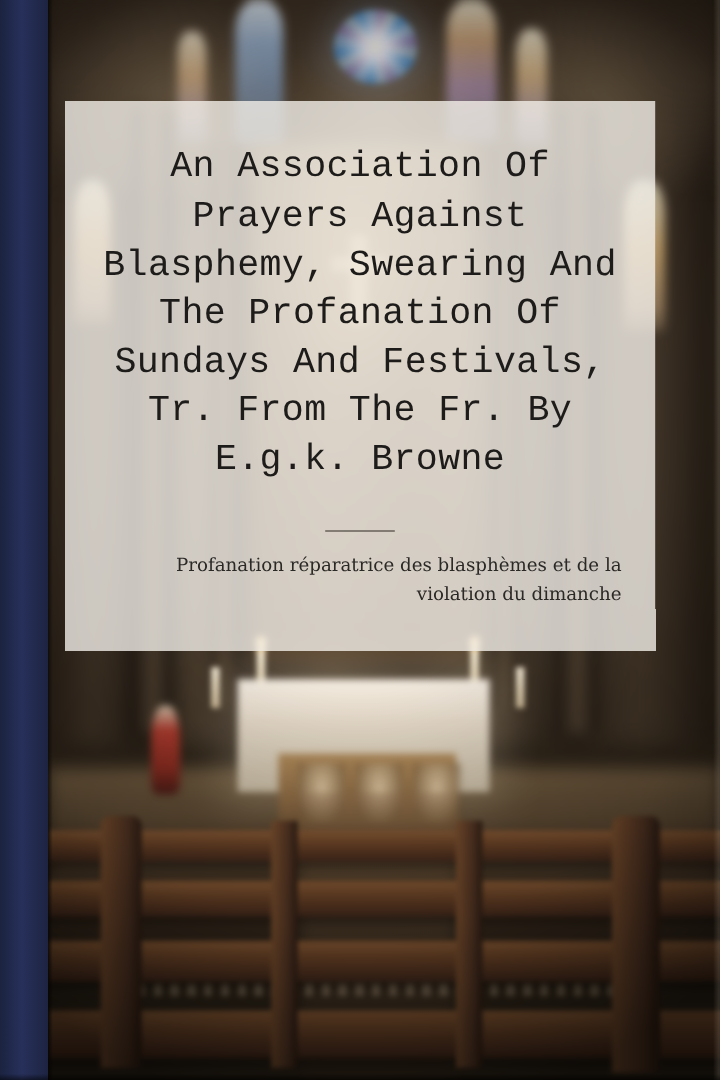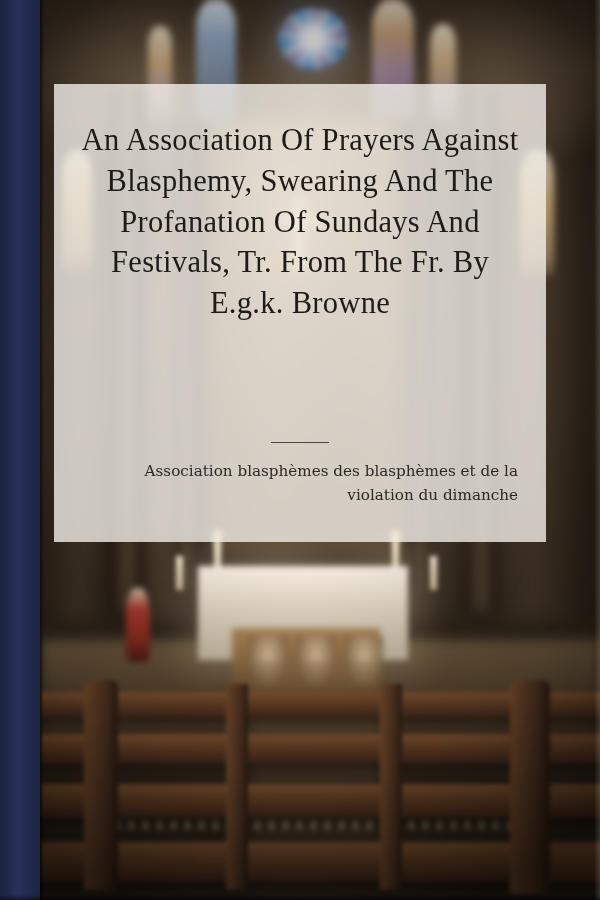--- a/index.html
+++ b/index.html
@@ -301,21 +301,21 @@
   }
 
   .title {
     position: absolute;
     left: 54px; top: 100px;
     width: 492px;
     padding: 0 24px;
     box-sizing: border-box;
     z-index: 13;
     text-align: center;
-    font-family: Liberation Serif, serif;
+    font-family: Liberation Mono, monospace;
     font-size: 30.5px;
     line-height: 1.33;
     letter-spacing: 0.3px;
     color: #1d1c1a;
     font-weight: 400;
   }
 
   .rule {
     position: absolute;
     left: 50%;
@@ -417,17 +417,17 @@
 
   <div class="spine"></div>
   <div class="spine-edge"></div>
 
   <div class="plate"></div>
 
   <h1 class="title">An Association Of Prayers Against Blasphemy, Swearing And The Profanation Of Sundays And Festivals, Tr. From The Fr. By E.g.k. Browne</h1>
 
   <div class="rule"></div>
 
-  <div class="author">Association blasphèmes des blasphèmes et de la violation du dimanche</div>
+  <div class="author">Profanation réparatrice des blasphèmes et de la violation du dimanche</div>
 
   <div class="right-edge"></div>
   <div class="bottom-edge"></div>
 </div>
 
 </body></html>

